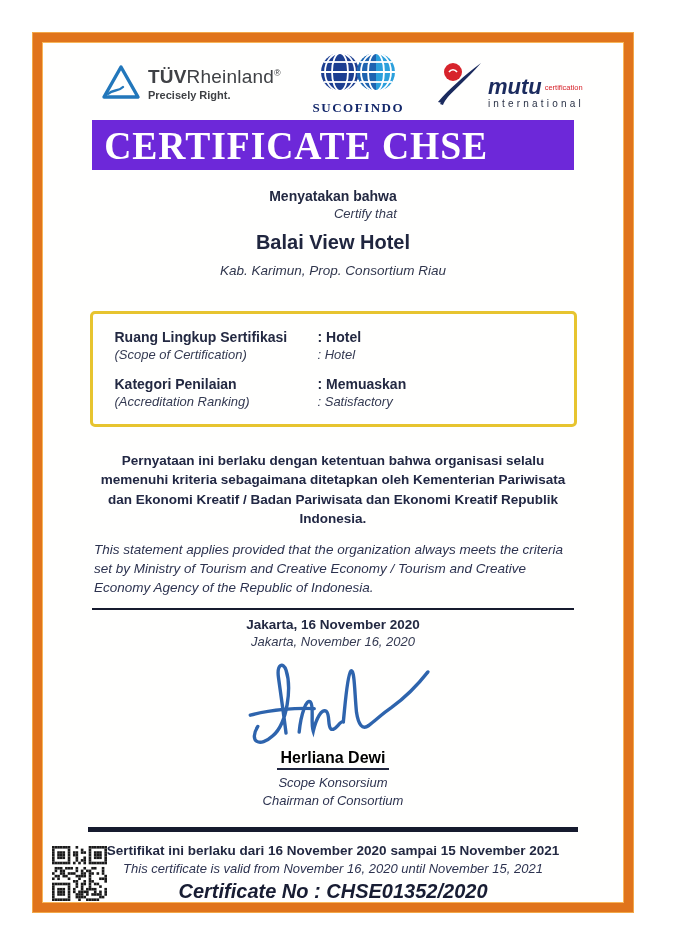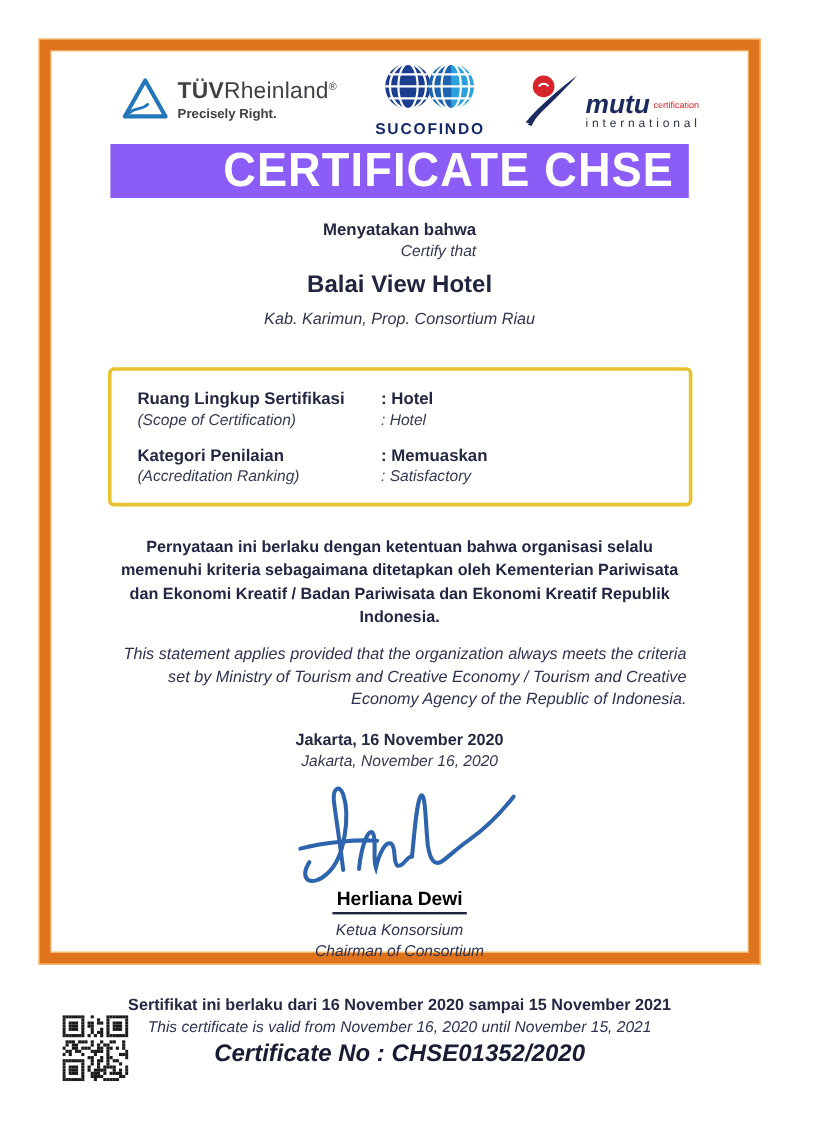--- a/index.html
+++ b/index.html
@@ -1,41 +1,41 @@
 <!DOCTYPE html>
 <html><head>
 <meta charset="utf-8">
 <style>
   * { margin:0; padding:0; box-sizing:border-box; }
   html,body { width:683px; height:940px; background:#ffffff; overflow:hidden;
               font-family:"Liberation Sans", sans-serif; color:#232942; }
-  .paper { position:absolute; left:33px; top:33px; width:600px; height:770px;
+  .paper { position:absolute; left:33px; top:33px; width:600px; height:879px;
            background:#fffffe; border:9px solid #e0741c;
            box-shadow: inset 0 0 0 1px #f8b659, 0 0 0 1px #f2a849; }
   .inner { position:relative; width:100%; height:100%; display:flex;
            flex-direction:column; align-items:center; }
 
   
   .logos { width:100%; margin-top:14px; padding:0 40px 0 58px; display:flex;
            justify-content:space-between; align-items:center; height:54px; }
   .logo { display:flex; align-items:center; gap:6px; }
   .tuv-text .line1 { font-size:19px; color:#3f4145; letter-spacing:.2px; }
   .tuv-text .b { font-weight:bold; }
   .tuv-text sup { font-size:9px; }
   .tuv-text .line2 { font-size:11px; font-weight:bold; color:#3f4145; margin-top:1px; }
   .suco { display:flex; flex-direction:column; align-items:center; }
-  .suco-name { font-size:13px; font-weight:bold; letter-spacing:1.5px; color:#14286b; margin-top:1px; }
+  .suco-name { font-size:13px; font-weight:bold; letter-spacing:1.5px; color:#14286b; margin-top:1px;font-family:Liberation Serif, serif; }
   .mutu-text .row1 { display:flex; align-items:flex-start;margin-top:19px; }
   .mutu-brand { font-size:22px; font-weight:bold; font-style:italic; color:#1b2b5e; line-height:20px; }
   .mutu-cert { font-size:7.5px; color:#d7232b; margin:6px 0 0 3px; }
   .mutu-intl { font-size:10px; color:#2a3246; letter-spacing:3.2px; margin-top:1px; }
 
   
-  .banner { margin-top:10px; width:482px; height:55px; background:#8b5cf6;
-            display:flex; align-items:center; justify-content:flex-end; }
+  .banner { margin-top:10px; width:482px; height:55px; background:#6d28d9;
+            display:flex; align-items:center; justify-content:flex-start;font-family:Liberation Serif, serif; }
   .banner span { color:#ffffff; font-size:40px; font-weight:bold; letter-spacing:1px;
                  display:inline-block; transform:scaleX(.94); }
 
   
   .intro { margin-top:18px; text-align:right; }
   .intro .id { font-size:14px; font-weight:bold; }
   .intro .en { font-size:13px; font-style:italic; color:#343a52; margin-top:2px; }
   .hotel-name { margin-top:10px; font-size:20px; font-weight:bold; color:#20263f; }
   .address { margin-top:7px; text-align:center; font-style:italic; font-size:13.5px;
              color:#30364d; line-height:1.45; }
@@ -43,21 +43,21 @@
   
   .scope-box { margin-top:30px; width:487px; border:3px solid #e7c42f; border-radius:5px;
                padding:15px 24px 15px 22px; display:flex; flex-direction:column; gap:14px; }
   .scope-row { display:grid; grid-template-columns:203px 1fr; row-gap:2px; }
   .scope-row .bid { font-weight:bold; font-size:14px; }
   .scope-row .ien { font-style:italic; font-size:13px; color:#343a52; }
 
   
   .stmt-id { margin-top:24px; width:478px; text-align:center; font-weight:bold;
              font-size:13.5px; line-height:1.45; color:#222844; }
-  .stmt-en { margin-top:12px; width:478px; text-align:right; font-style:italic;
+  .stmt-en { margin-top:12px; width:478px; text-align:left; font-style:italic;
              font-size:13.5px; line-height:1.4; color:#2d3350; }
   .rule-thin  { margin-top:10px; width:482px; height:3px; background:#161b2e; }
   .rule-thick { margin-top:17px; width:490px; height:6px; background:#161b2e; }
 
   
   .issue { margin-top:7px; text-align:center; }
   .issue .id { font-size:13.5px; font-weight:bold; }
   .issue .en { font-size:13px; font-style:italic; color:#343a52; margin-top:2px; }
   .sig-wrap { margin-top:6px; height:96px; display:flex; align-items:flex-end; }
   .sig-name { font-size:16px; font-weight:bold; color:#000000;
@@ -177,21 +177,21 @@
           <path d="M22 64 C 44 58, 72 56, 90 57"></path>
           <path d="M74 82 C 76 62, 82 46, 86 50 C 90 54, 86 72, 89 81 C 92 68, 98 56, 103 60 C 107 64, 104 76, 108 79 C 113 81, 117 70, 121 71"></path>
           <path d="M121 71 C 123 52, 125 22, 129 17 C 133 14, 133 42, 135 61 C 137 74, 141 80, 148 75"></path>
           <path d="M148 75 C 156 69, 163 62, 172 56 C 186 46, 200 32, 211 18"></path>
         </g>
       </svg>
     </div>
 
     <div class="sig-name">Herliana Dewi</div>
     <div class="sig-titles">
-      <div>Ketua Konsorsium</div>
+      <div>Scope Konsorsium</div>
       <div>Chairman of Consortium</div>
     </div>
 
     <div class="rule-thick"></div>
 
     <div class="validity">
       <div class="id">Sertifikat ini berlaku dari 16 November 2020 sampai 15 November 2021</div>
       <div class="en">This certificate is valid from November 16, 2020 until November 15, 2021</div>
       <div class="cert-no">Certificate No : CHSE01352/2020</div>
     </div>

